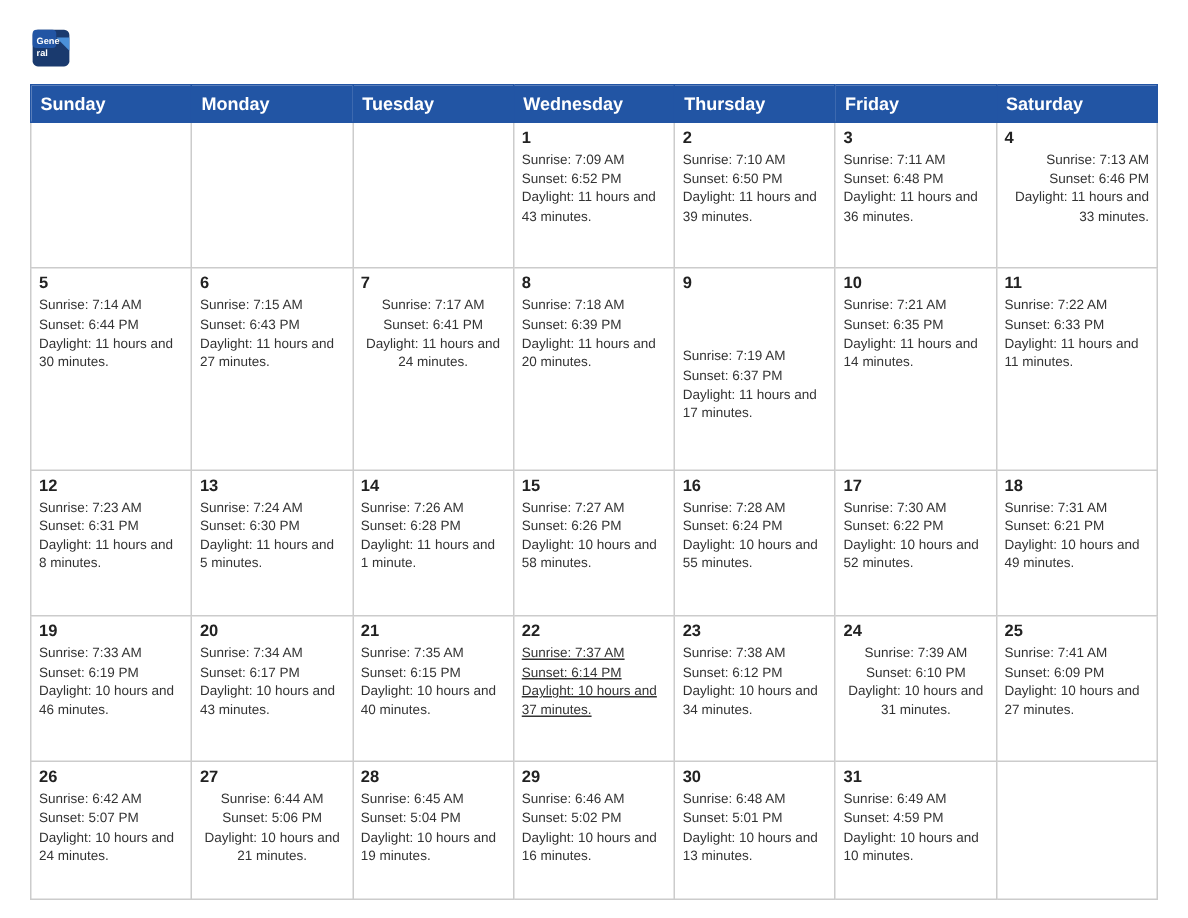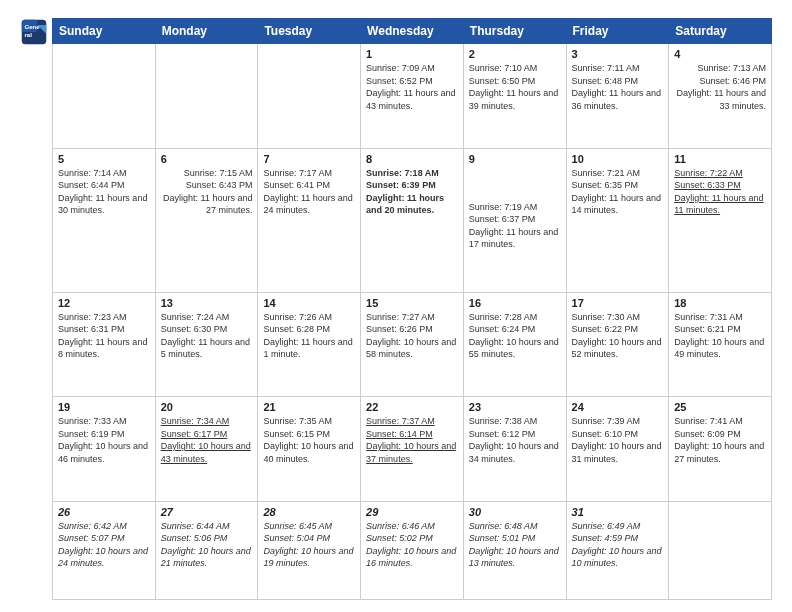--- a/index.html
+++ b/index.html
@@ -8,21 +8,21 @@
       background: #fff;
       width: 792px;
       height: 612px;
       overflow: hidden;
     }
     .page {
       width: 792px;
       height: 612px;
       padding: 18px 20px 12px 20px;
       display: flex;
-      flex-direction: row;
+      flex-direction: column;
     }
     .header {
       display: flex;
       justify-content: space-between;
       align-items: flex-start;
       margin-bottom: 10px;
     }
     .logo {
       display: flex;
       align-items: center;
@@ -84,21 +84,20 @@
       display: block;
       margin-bottom: 2px;
     }
     .day-info {
       font-size: 9px;
       color: #333;
       line-height: 1.4;
     }
     tr:last-child td {
       height: 72px;
-      font-style: italic;
     }
   </style>
 </head>
 <body>
 
 <div class="page">
   <div class="header">
     <div class="logo">
       <svg class="logo-icon" viewBox="0 0 32 32">
         <rect x="2" y="2" width="28" height="28" rx="4" fill="#1a3a6e"></rect>
@@ -162,51 +161,51 @@
         </tr>
         <tr>
           <td>
             <span class="day-number">5</span>
             <div class="day-info" style="white-space: pre-line;">Sunrise: 7:14 AM
 Sunset: 6:44 PM
 Daylight: 11 hours and 30 minutes.</div>
           </td>
           <td>
             <span class="day-number">6</span>
-            <div class="day-info" style="white-space: pre-line; text-align: right;">Sunrise: 7:15 AM
+            <div class="day-info" style="white-space: pre-line;">Sunrise: 7:15 AM
 Sunset: 6:43 PM
 Daylight: 11 hours and 27 minutes.</div>
           </td>
           <td>
             <span class="day-number">7</span>
-            <div class="day-info" style="white-space: pre-line;">Sunrise: 7:17 AM
+            <div class="day-info" style="white-space: pre-line; text-align: center;">Sunrise: 7:17 AM
 Sunset: 6:41 PM
 Daylight: 11 hours and 24 minutes.</div>
           </td>
           <td>
             <span class="day-number">8</span>
-            <div class="day-info" style="white-space: pre-line; font-weight: bold;">Sunrise: 7:18 AM
+            <div class="day-info" style="white-space: pre-line;">Sunrise: 7:18 AM
 Sunset: 6:39 PM
 Daylight: 11 hours and 20 minutes.</div>
           </td>
           <td>
             <span class="day-number">9</span>
             <div class="day-info" style="white-space: pre-line; margin-top: 36px;">Sunrise: 7:19 AM
 Sunset: 6:37 PM
 Daylight: 11 hours and 17 minutes.</div>
           </td>
           <td>
             <span class="day-number">10</span>
             <div class="day-info" style="white-space: pre-line;">Sunrise: 7:21 AM
 Sunset: 6:35 PM
 Daylight: 11 hours and 14 minutes.</div>
           </td>
           <td>
             <span class="day-number">11</span>
-            <div class="day-info" style="white-space: pre-line; text-decoration: underline;">Sunrise: 7:22 AM
+            <div class="day-info" style="white-space: pre-line;">Sunrise: 7:22 AM
 Sunset: 6:33 PM
 Daylight: 11 hours and 11 minutes.</div>
           </td>
         </tr>
         <tr>
           <td>
             <span class="day-number">12</span>
             <div class="day-info" style="white-space: pre-line;">Sunrise: 7:23 AM
 Sunset: 6:31 PM
 Daylight: 11 hours and 8 minutes.</div>
@@ -250,21 +249,21 @@
         </tr>
         <tr>
           <td>
             <span class="day-number">19</span>
             <div class="day-info" style="white-space: pre-line;">Sunrise: 7:33 AM
 Sunset: 6:19 PM
 Daylight: 10 hours and 46 minutes.</div>
           </td>
           <td>
             <span class="day-number">20</span>
-            <div class="day-info" style="white-space: pre-line; text-decoration: underline;">Sunrise: 7:34 AM
+            <div class="day-info" style="white-space: pre-line;">Sunrise: 7:34 AM
 Sunset: 6:17 PM
 Daylight: 10 hours and 43 minutes.</div>
           </td>
           <td>
             <span class="day-number">21</span>
             <div class="day-info" style="white-space: pre-line;">Sunrise: 7:35 AM
 Sunset: 6:15 PM
 Daylight: 10 hours and 40 minutes.</div>
           </td>
           <td>
@@ -274,41 +273,41 @@
 Daylight: 10 hours and 37 minutes.</div>
           </td>
           <td>
             <span class="day-number">23</span>
             <div class="day-info" style="white-space: pre-line;">Sunrise: 7:38 AM
 Sunset: 6:12 PM
 Daylight: 10 hours and 34 minutes.</div>
           </td>
           <td>
             <span class="day-number">24</span>
-            <div class="day-info" style="white-space: pre-line;">Sunrise: 7:39 AM
+            <div class="day-info" style="white-space: pre-line; text-align: center;">Sunrise: 7:39 AM
 Sunset: 6:10 PM
 Daylight: 10 hours and 31 minutes.</div>
           </td>
           <td>
             <span class="day-number">25</span>
             <div class="day-info" style="white-space: pre-line;">Sunrise: 7:41 AM
 Sunset: 6:09 PM
 Daylight: 10 hours and 27 minutes.</div>
           </td>
         </tr>
         <tr>
           <td>
             <span class="day-number">26</span>
             <div class="day-info" style="white-space: pre-line;">Sunrise: 6:42 AM
 Sunset: 5:07 PM
 Daylight: 10 hours and 24 minutes.</div>
           </td>
           <td>
             <span class="day-number">27</span>
-            <div class="day-info" style="white-space: pre-line;">Sunrise: 6:44 AM
+            <div class="day-info" style="white-space: pre-line; text-align: center;">Sunrise: 6:44 AM
 Sunset: 5:06 PM
 Daylight: 10 hours and 21 minutes.</div>
           </td>
           <td>
             <span class="day-number">28</span>
             <div class="day-info" style="white-space: pre-line;">Sunrise: 6:45 AM
 Sunset: 5:04 PM
 Daylight: 10 hours and 19 minutes.</div>
           </td>
           <td>

